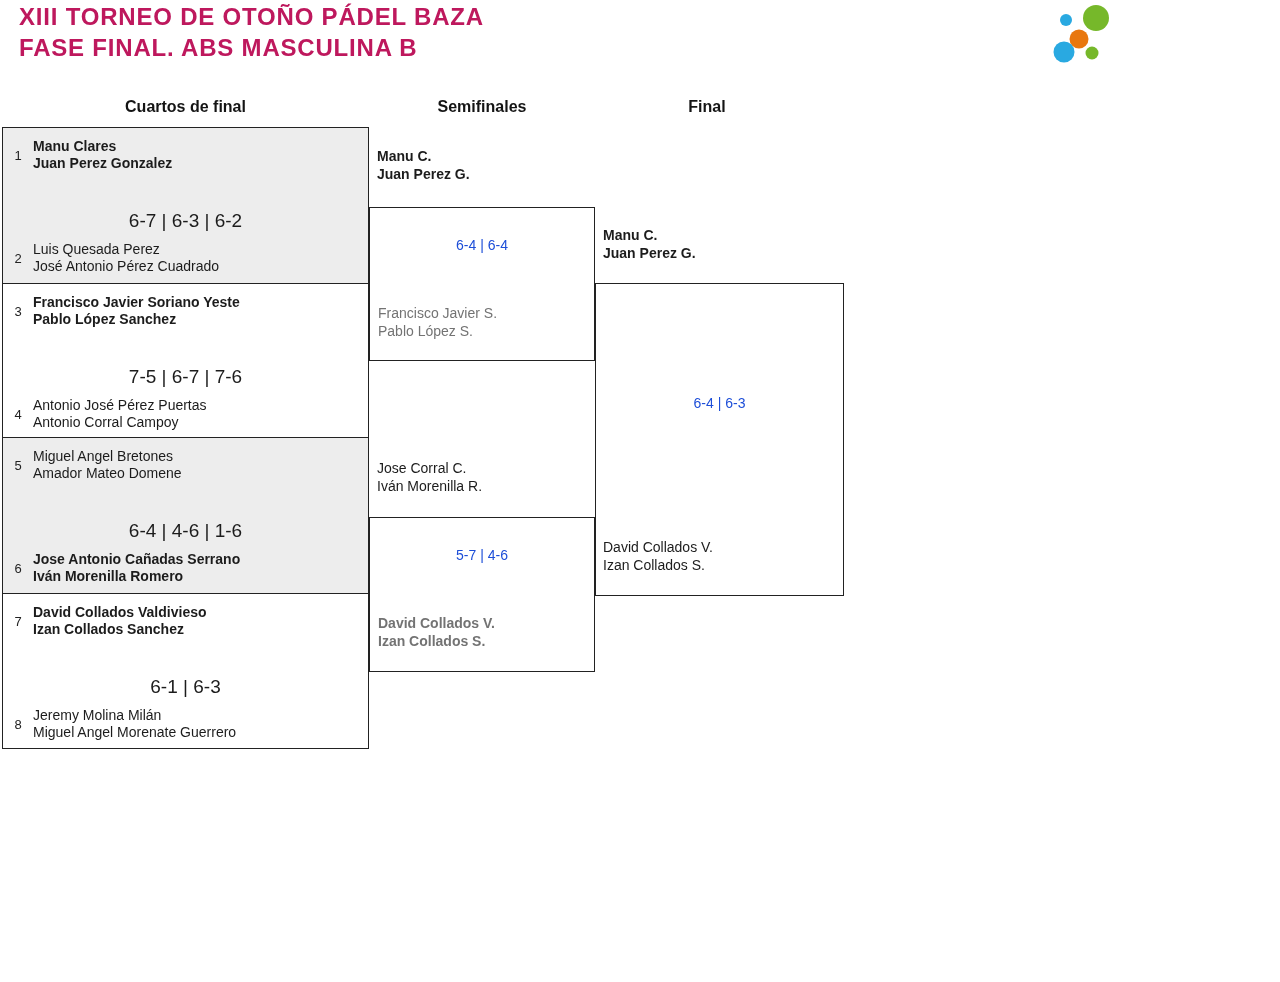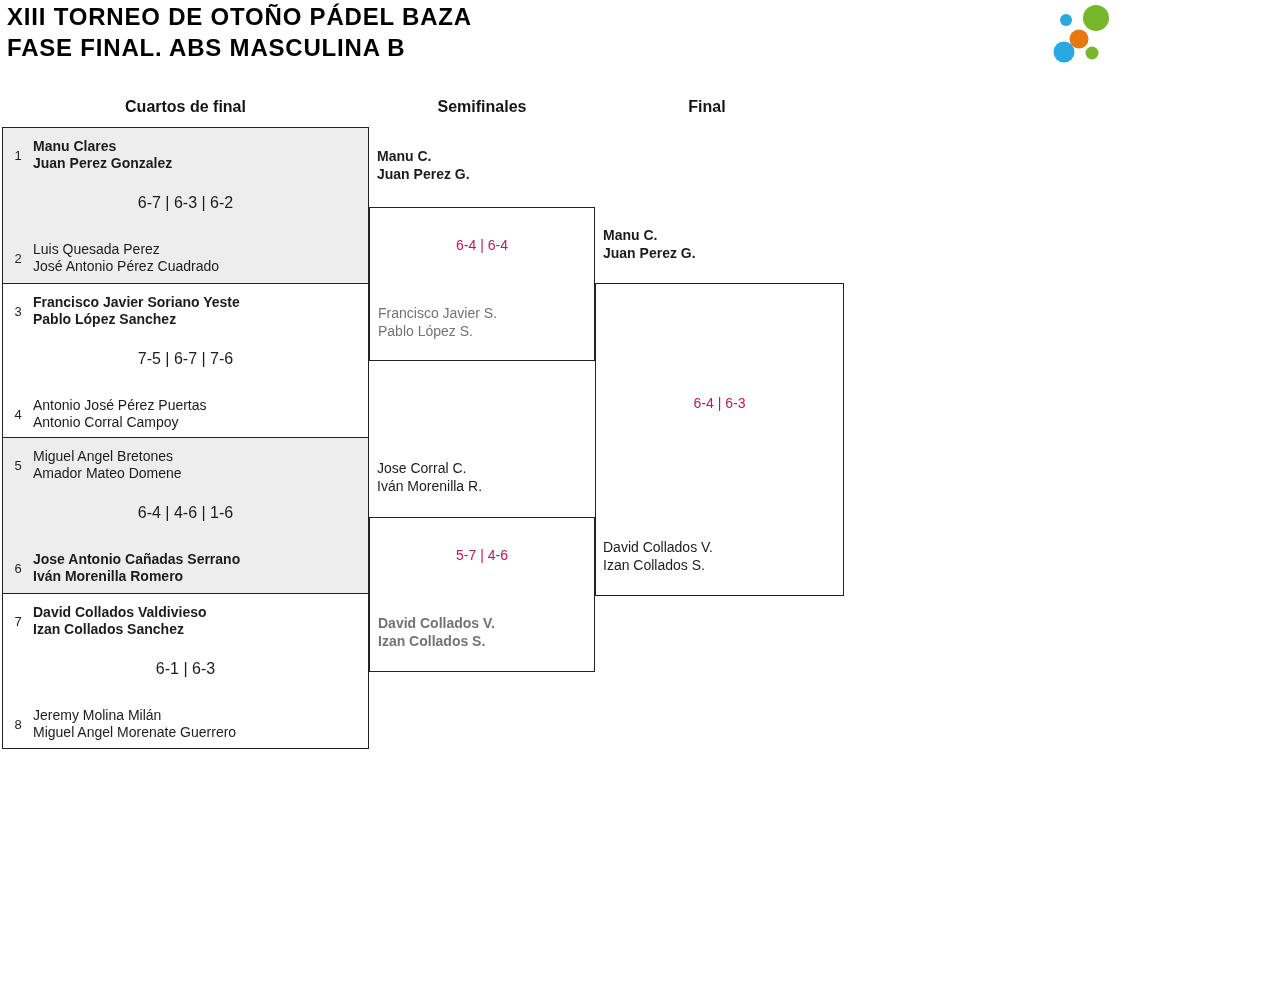--- a/index.html
+++ b/index.html
@@ -11,27 +11,27 @@
     position: relative;
     width: 1280px;
     height: 982px;
     background: #ffffff;
     overflow: hidden;
   }
 
   
   .page-title {
     position: absolute;
-    left: 7px;
+    left: 19px;
     top: 1px;
     font-size: 24px;
     font-weight: 700;
     letter-spacing: 0.8px;
     line-height: 31px;
-    color: #000000;
+    color: #be185d;
     white-space: nowrap;
   }
   .logo {
     position: absolute;
     left: 1046px;
     top: 0;
     width: 234px;
     height: 72px;
   }
   .logo-dots {
@@ -102,46 +102,46 @@
     font-size: 13px;
     color: #222;
   }
   .names {
     font-size: 14px;
     line-height: 17px;
     color: #1c1c1c;
   }
   .qf-score {
     position: absolute;
-    top: 66px;
+    top: 82px;
     left: 0;
     right: 0;
     text-align: center;
-    font-size: 16px;
+    font-size: 19px;
     color: #1c1c1c;
   }
 
   
   .match-box {
     position: absolute;
     border: 1px solid #222;
     box-sizing: border-box;
     background: transparent;
   }
   .sf1 { left: 369px; top: 207px; width: 226px; height: 154px; }
   .sf2 { left: 369px; top: 517px; width: 226px; height: 155px; }
   .fin { left: 595px; top: 283px; width: 249px; height: 313px; }
   .box-score {
     position: absolute;
     top: 29px;
     left: 0;
     right: 0;
     text-align: center;
     font-size: 14px;
-    color: #be185d;
+    color: #1d4ed8;
   }
   .fin .box-score { top: 111px; }
   .inner-label {
     position: absolute;
     left: 8px;
     top: 96px;
     font-size: 14px;
     line-height: 18px;
     color: #737373;
   }

